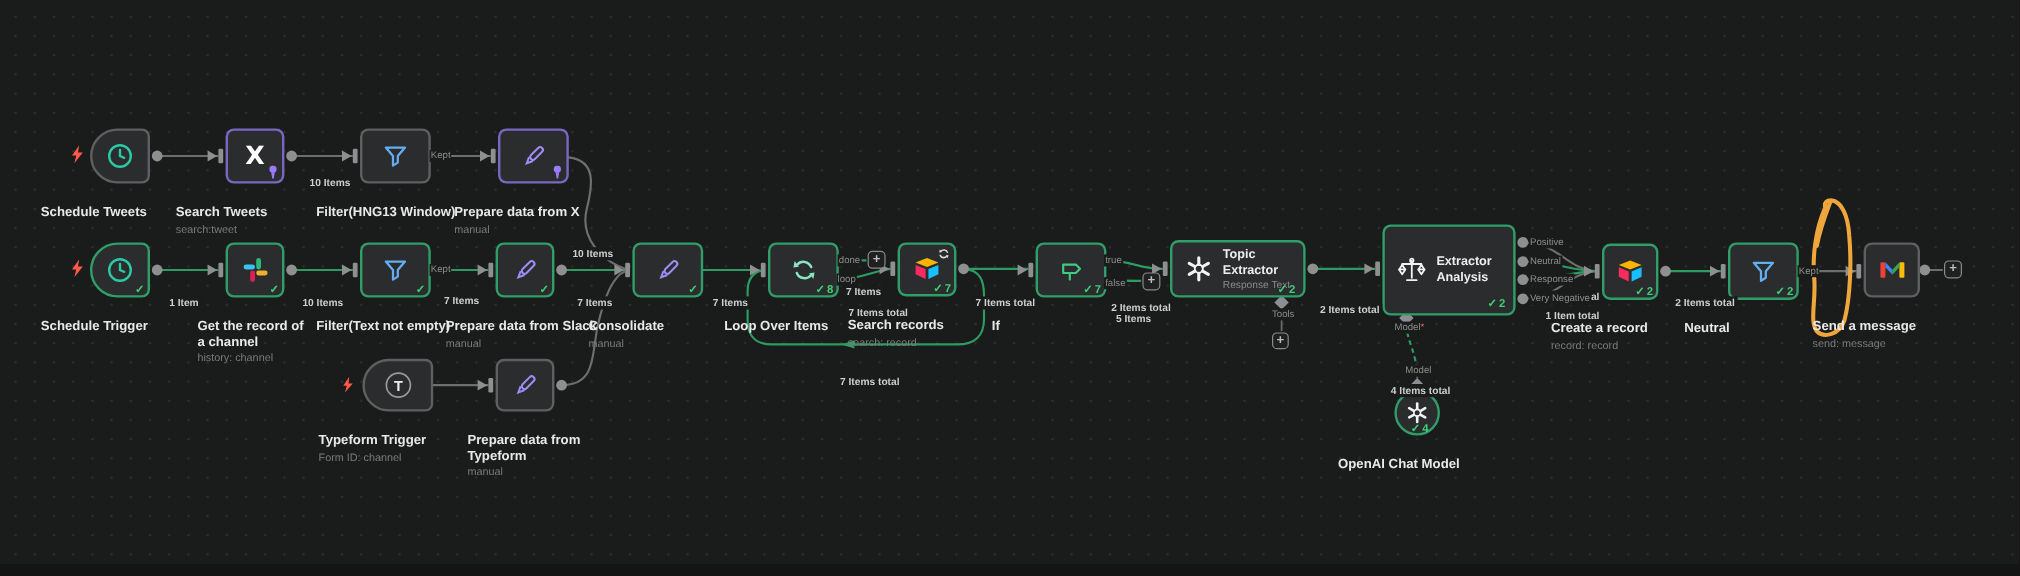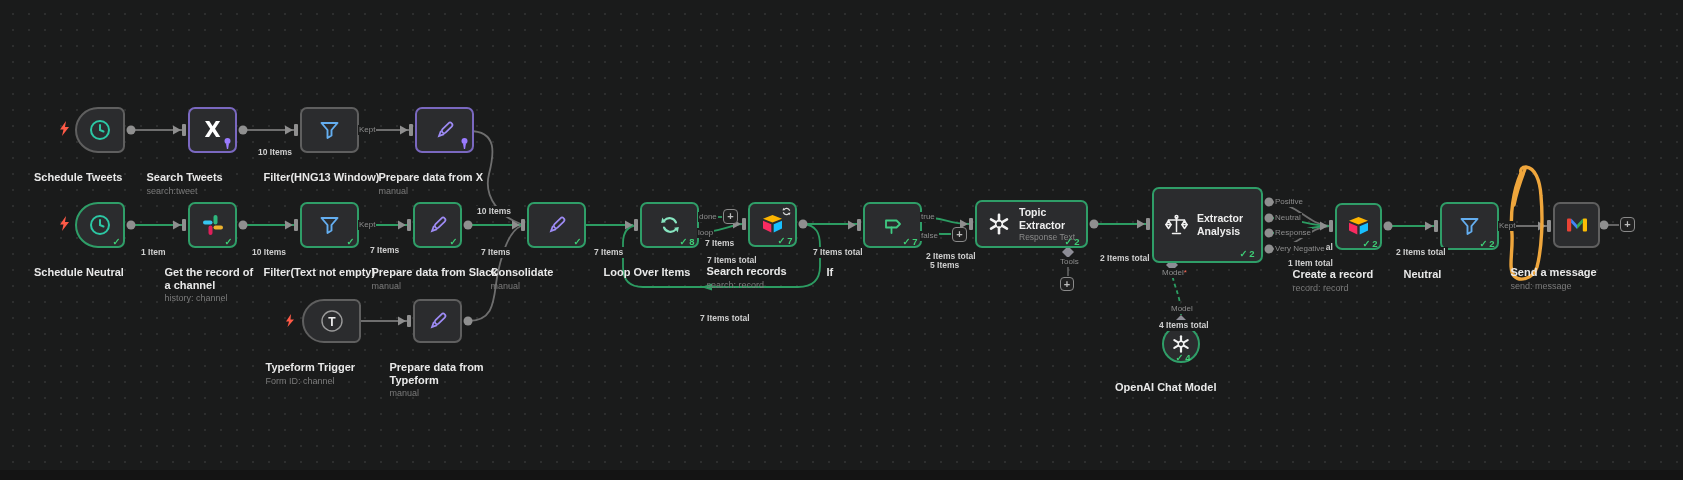--- a/index.html
+++ b/index.html
@@ -232,21 +232,21 @@
   </div>
 
   <div class="node trigger success" style="left:75px;top:202px;width:50px">
     <span class="ic">
       <svg width="24" height="24" fill="none" stroke="#2cc7a4" stroke-width="2" stroke-linecap="round">
         <circle cx="12" cy="12" r="9"></circle>
           <path d="M12 7 V12 L15.5 13.5"></path>
         </svg></span>
     <span class="badge">✓</span>
     <div class="caption">
-        <div class="t">Schedule Neutral</div>
+        <div class="t">Schedule Trigger</div>
       </div>
   </div>
 
   <div class="node success" style="left:188px;top:202px;width:49px">
     <span class="ic">
       <svg width="22" height="22">
         <rect x="11.5" y="1" width="4" height="9.5" rx="2" fill="#2EB67D"></rect>
         <rect x="11.5" y="11.5" width="9.5" height="4" rx="2" fill="#ECB22E"></rect>
         <rect x="6.5" y="11.5" width="4" height="9.5" rx="2" fill="#E01E5A"></rect>
         <rect x="1" y="6.5" width="9.5" height="4" rx="2" fill="#36C5F0"></rect>

